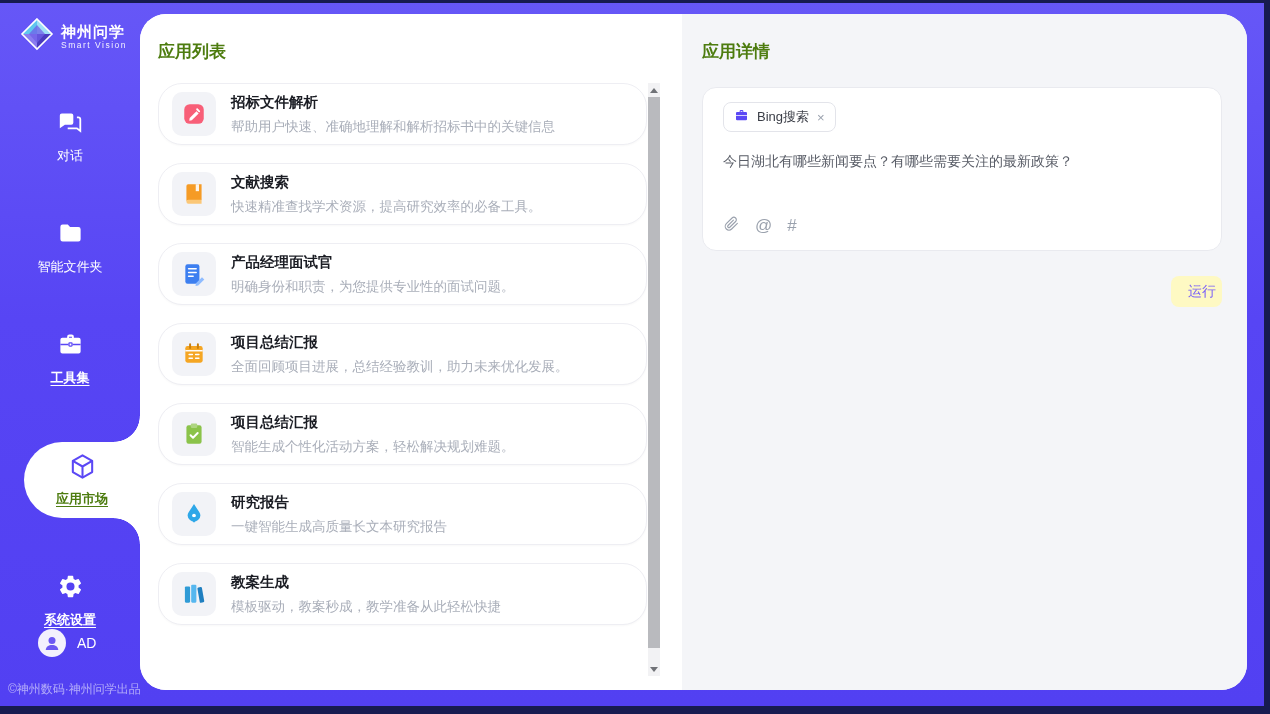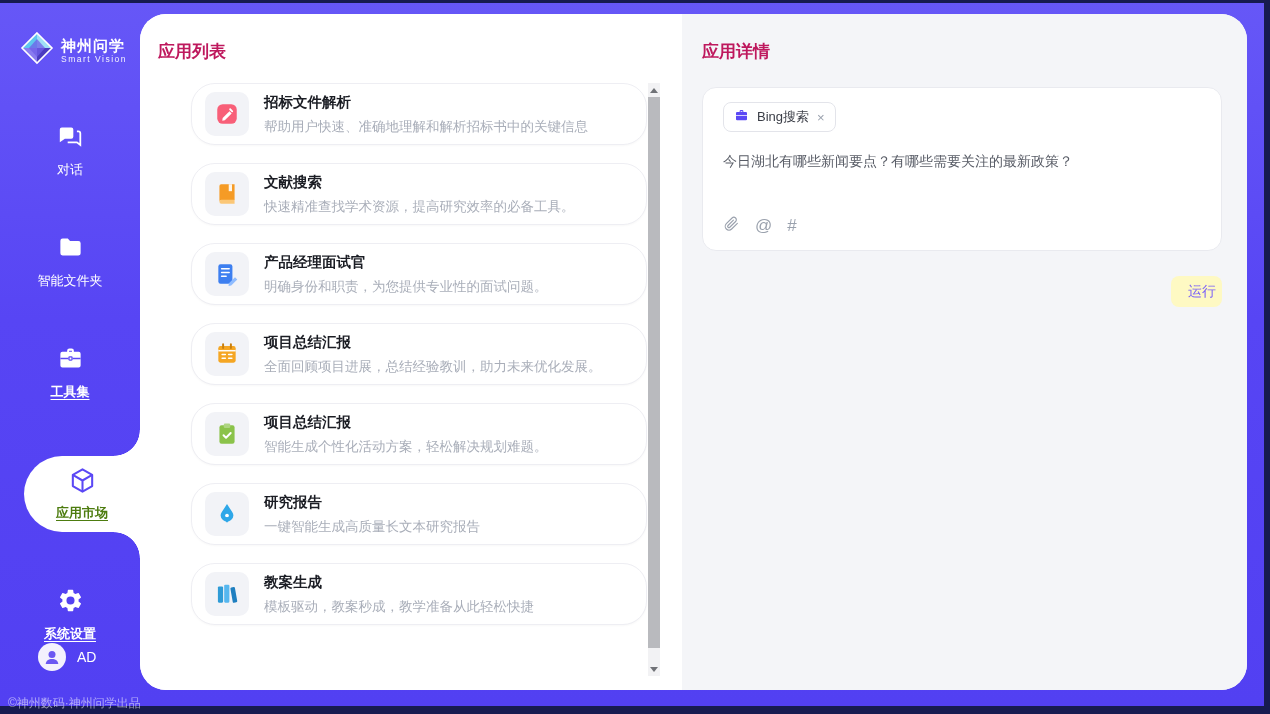--- a/index.html
+++ b/index.html
@@ -8,21 +8,21 @@
     background:#171b50;
     font-family:"Liberation Sans","DejaVu Sans",sans-serif;
   }
   
   .frame{
     position:absolute;left:0;top:3px;right:6px;bottom:8px;
     background:linear-gradient(180deg,#6657f7 0%,#5745f4 45%,#5240f2 100%);
   }
   
   .sidebar{
-    position:absolute;left:0;top:16px;bottom:0;width:140px;
+    position:absolute;left:0;top:2px;bottom:0;width:140px;
     display:flex;flex-direction:column;color:#fff;
   }
   .logo-row{display:flex;align-items:center;gap:7px;padding:12px 0 0 20px;}
   .logo-title{font-size:15px;font-weight:bold;letter-spacing:1px;line-height:17px;}
   .logo-sub{font-size:8.5px;letter-spacing:1.5px;opacity:.92;}
   .nav{display:flex;flex-direction:column;gap:55px;padding-top:54px;text-align:right;}
   .nav-item{
     display:flex;flex-direction:column;align-items:center;gap:8px;
     font-size:13px;color:#fff;cursor:pointer;
   }
@@ -41,30 +41,29 @@
   }
   .user-row{margin:auto 0 24px 38px;display:flex;align-items:center;gap:11px;}
   .avatar{width:28px;height:28px;border-radius:50%;background:#f3f1fd;display:flex;align-items:center;justify-content:center;}
   .user-name{font-size:14px;color:#fff;}
   .side-footer{margin:0 0 8px 8px;font-size:12px;color:rgba(255,255,255,.55);white-space:nowrap;}
   
   .content{
     position:absolute;left:140px;top:11px;right:17px;bottom:16px;
     border-radius:26px;overflow:hidden;display:flex;background:#fff;
   }
-  .panel-title{font-size:17px;font-weight:bold;color:#be185d;}
+  .panel-title{font-size:17px;font-weight:bold;color:#4d7c0f;}
   .list-panel{width:542px;background:#fff;position:relative;flex:none;}
   .list-panel .panel-title{margin:26px 0 0 18px;}
   .app-items{position:absolute;left:18px;top:69px;width:489px;bottom:0;overflow:hidden;}
   .app-item{
     box-sizing:border-box;height:62px;margin-bottom:18px;
     border:1px solid #eeeef3;border-radius:24px;background:#fff;
     display:flex;align-items:center;padding-left:13px;cursor:pointer;
     box-shadow:0 1px 2px rgba(20,20,40,.03);
-    margin-left:33px;
   }
   .app-item.selected{
     background:#f1eafe;border:1.5px solid #a583f4;
     box-shadow:0 2px 8px rgba(130,95,240,.28);
   }
   .icon-box{
     width:44px;height:44px;border-radius:10px;background:#f2f3f7;flex:none;
     display:flex;align-items:center;justify-content:center;margin-right:15px;
   }
   .app-item.selected .icon-box{background:#f9f5ff;}

